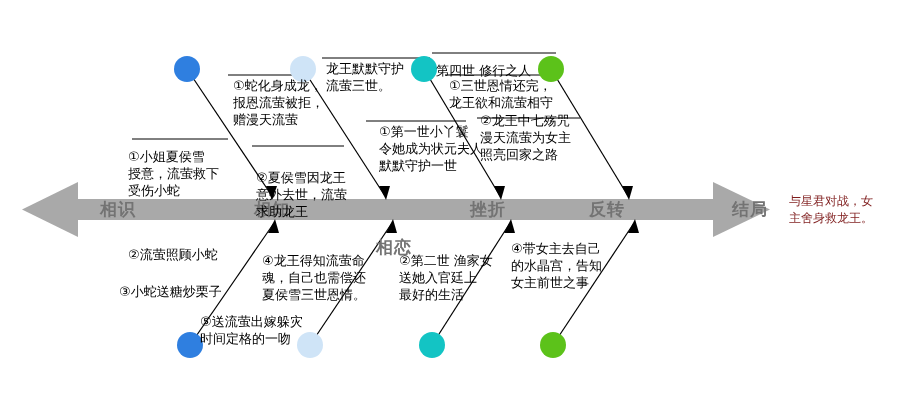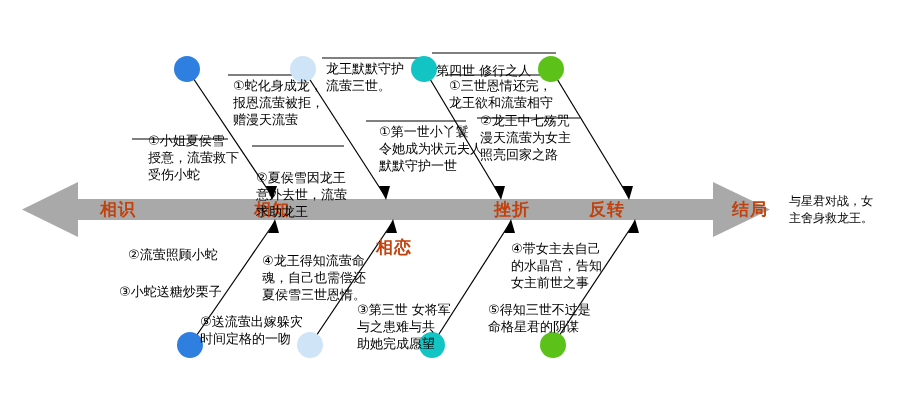--- a/index.html
+++ b/index.html
@@ -17,37 +17,37 @@
   }
   #bones {
     position: absolute;
     left: 0; top: 0;
     width: 900px; height: 419px;
   }
   .stage-label {
     position: absolute;
     font-weight: bold;
     font-size: 17px;
-    color: #c2410c;
+    color: #737373;
     letter-spacing: 1px;
     white-space: nowrap;
     transform: translate(-50%, -50%);
   }
   .note {
     position: absolute;
     font-size: 13px;
     line-height: 1.32;
     color: #000000;
     white-space: pre;
   }
   .outcome-note {
     position: absolute;
     font-size: 12px;
     line-height: 1.4;
-    color: #000000;
+    color: #7f1d1d;
     white-space: pre;
   }
   .dot {
     position: absolute;
     border-radius: 50%;
     transform: translate(-50%, -50%);
   }
 </style>
 </head>
 <body>
@@ -101,28 +101,28 @@
   <div class="dot" style="left:303px; top:69px; width:26px; height:26px; background:#cfe4f7;"></div>
   <div class="dot" style="left:310px; top:345px; width:26px; height:26px; background:#cfe4f7;"></div>
   <div class="dot" style="left:424px; top:69px; width:26px; height:26px; background:#13c4c4;"></div>
   <div class="dot" style="left:432px; top:345px; width:26px; height:26px; background:#13c4c4;"></div>
   <div class="dot" style="left:551px; top:69px; width:26px; height:26px; background:#5cc21a;"></div>
   <div class="dot" style="left:553px; top:345px; width:26px; height:26px; background:#5cc21a;"></div>
 
   <div class="stage-label" style="left:118px; top:209px;">相识</div>
   <div class="stage-label" style="left:272px; top:209px;text-align:right;">相知</div>
   <div class="stage-label" style="left:394px; top:209px;margin-top:38px;">相恋</div>
-  <div class="stage-label" style="left:512px; top:209px;">挫折</div>
+  <div class="stage-label" style="left:488px; top:209px;">挫折</div>
   <div class="stage-label" style="left:607px; top:209px;">反转</div>
   <div class="stage-label" style="left:750px; top:209px;">结局</div>
 
   <div class="outcome-note" style="left:789px; top:193px;">与星君对战，女
 主舍身救龙王。</div>
 
-  <div class="note" style="left:128px; top:132px;margin-left:20px;">①小姐夏侯雪
+  <div class="note" style="left:128px; top:148px;">①小姐夏侯雪
 授意，流萤救下
 受伤小蛇</div>
 
   <div class="note" style="left:128px; top:246px;">②流萤照顾小蛇</div>
   <div class="note" style="left:119px; top:283px;">③小蛇送糖炒栗子</div>
 
   <div class="note" style="left:233px; top:77px;">①蛇化身成龙，
 报恩流萤被拒，
 赠漫天流萤</div>
   <div class="note" style="left:256px; top:148px;margin-top:21px;">②夏侯雪因龙王
@@ -134,30 +134,28 @@
 夏侯雪三世恩情。</div>
   <div class="note" style="left:200px; top:313px;">⑤送流萤出嫁躲灾
 时间定格的一吻</div>
 
   <div class="note" style="left:326px; top:60px;">龙王默默守护
 流萤三世。</div>
   <div class="note" style="left:379px; top:123px;">①第一世小丫鬟
 令她成为状元夫人
 默默守护一世</div>
 
-  <div class="note" style="left:357px; top:301px;">③第三世 女将军
-与之患难与共
-助她完成愿望</div>
+  <div class="note" style="left:399px; top:252px;">②第二世 渔家女
+送她入官廷上
+最好的生活</div>
 
   <div class="note" style="left:436px; top:62px;">第四世 修行之人</div>
   <div class="note" style="left:449px; top:77px;">①三世恩情还完，
 龙王欲和流萤相守</div>
   <div class="note" style="left:480px; top:112px;">②龙王中七殇咒
 漫天流萤为女主
 照亮回家之路</div>
 
   <div class="note" style="left:511px; top:240px;">④带女主去自己
 的水晶宫，告知
 女主前世之事</div>
-  <div class="note" style="left:488px; top:301px;">⑤得知三世不过是
-命格星君的阴谋</div>
 
 </div>
 
 </body></html>

